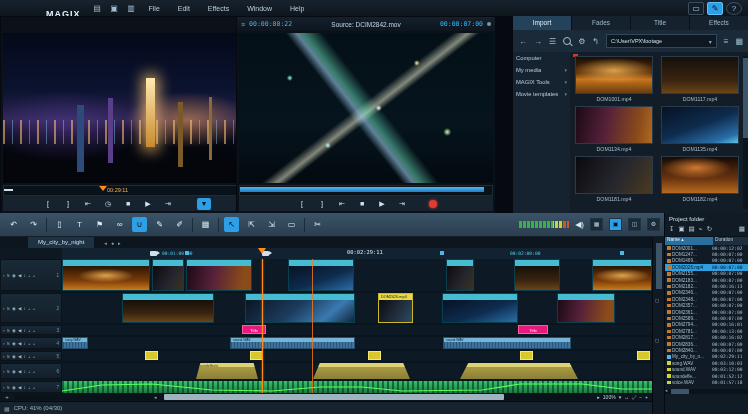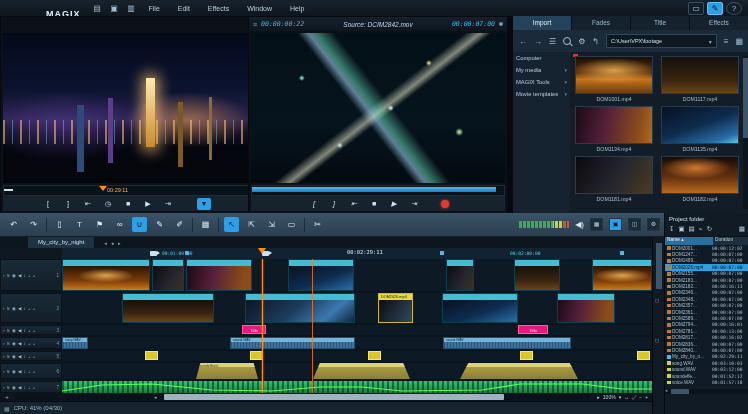--- a/index.html
+++ b/index.html
@@ -17,21 +17,21 @@
   .menu-item{font-size:7px;color:#b8cddc;padding:2px 7px;}
   #mb-right{margin-left:auto;display:flex;align-items:center;gap:3px;margin-right:6px;}
   .mbr{font-size:8px;color:#9fc0d4;width:14px;height:11px;line-height:11px;text-align:center;
        border:1px solid #3a4e60;border-radius:2px;background:#141e28;}
   .mbr.active{background:#2e9fe6;color:#06121c;border-color:#5cc1f5;}
   .mbr.round{border-radius:50%;}
 
   
   .monitor{top:16px;height:196px;background:#0b1119;border:1px solid #060a10;}
   #program{left:0;width:250px;}
-  #source{left:248px;width:258px;font-style:italic;}
+  #source{left:236px;width:258px;}
   .mon-head{height:14px;background:linear-gradient(180deg,#15202b,#0d151e);display:flex;align-items:center;
             font-size:6.5px;padding:0 4px;gap:4px;}
   .mon-head .ham{color:#8aa4b6;font-size:7px;}
   .tc{color:#3db5f0;font-size:6.5px;}
   .mon-title{flex:1;text-align:center;color:#c3d6e4;}
   .mon-dot{width:4px;height:4px;border-radius:50%;background:#7c94a6;}
   .vid{position:absolute;left:2px;right:2px;top:16px;height:150px;overflow:hidden;background:#02050b;}
   #vid-program{background:
     radial-gradient(90px 40px at 75% 58%, rgba(255,170,80,.5), transparent 70%),
     radial-gradient(120px 50px at 25% 62%, rgba(120,80,200,.35), transparent 70%),

